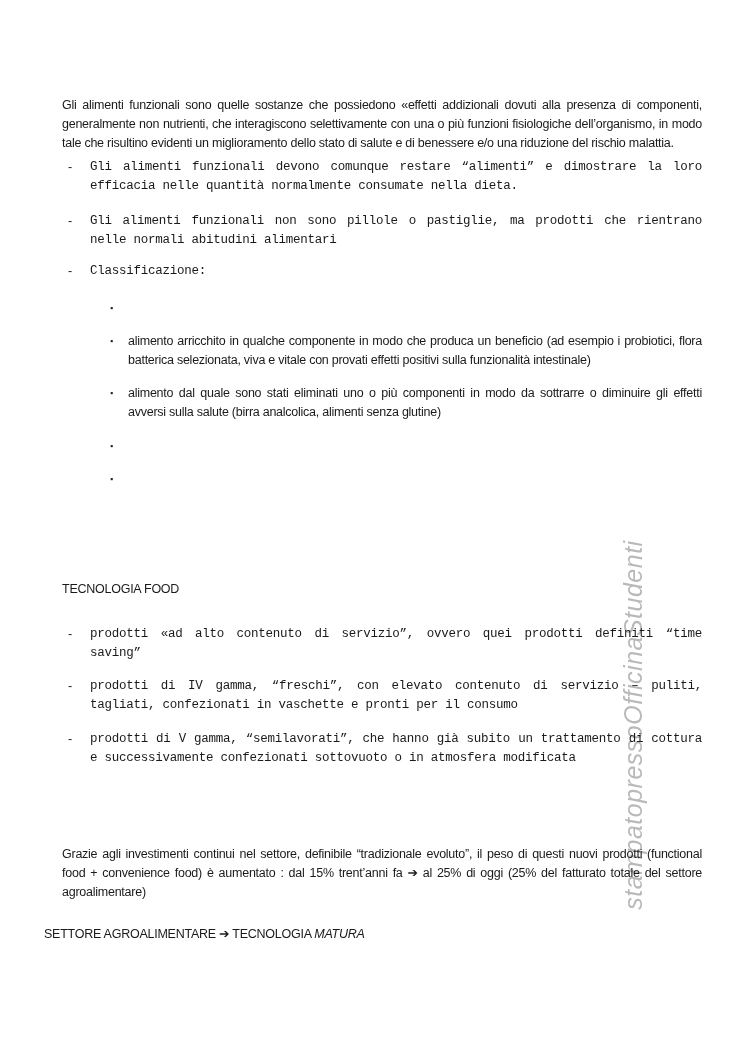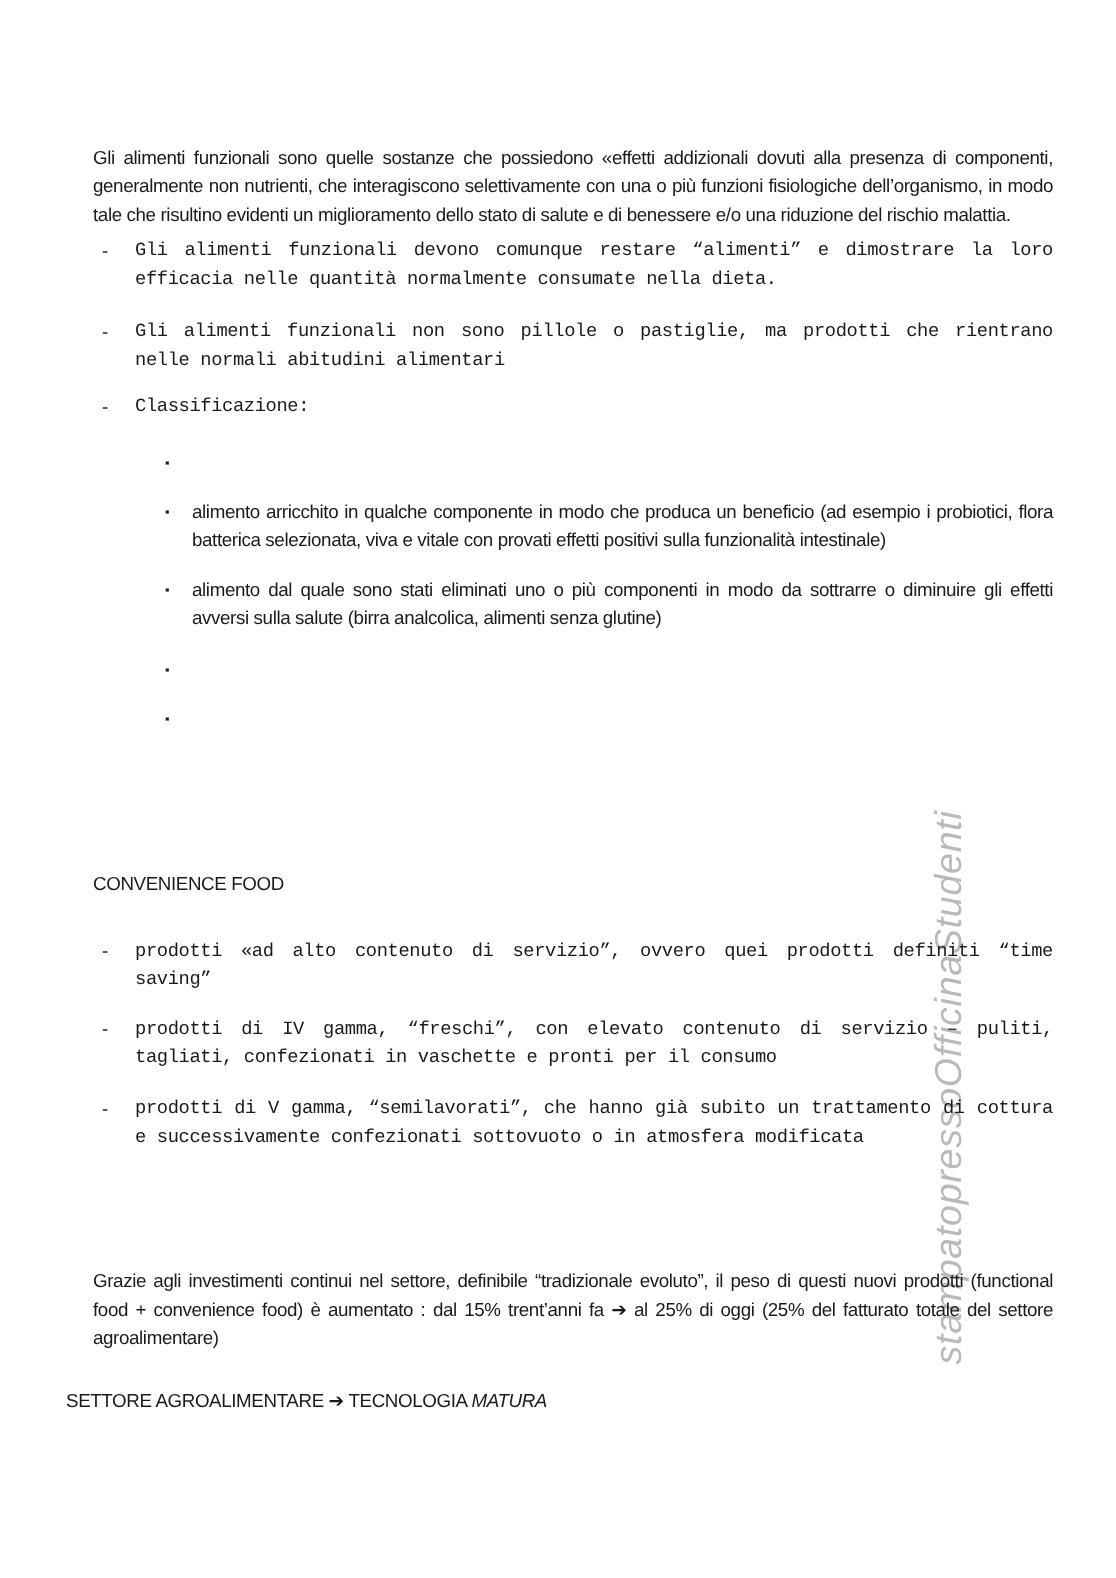--- a/index.html
+++ b/index.html
@@ -140,21 +140,21 @@
     <div class="sub s4">
       <span class="m">▪</span>
     </div>
 
     <div class="sub s5">
       <span class="m">▪</span>
     </div>
   </section>
 
   <section class="sec sec2">
-    <p class="heading">CONVENIENCE FOOD</p>
+    <p class="heading">TECNOLOGIA FOOD</p>
 
     <div class="bullet cf1">
       <span class="m">-</span>
       <span class="t">prodotti «ad alto contenuto di servizio”, ovvero quei prodotti definiti “time saving”</span>
     </div>
 
     <div class="bullet cf2">
       <span class="m">-</span>
       <span class="t">prodotti di IV gamma, “freschi”, con elevato contenuto di servizio – puliti, tagliati, confezionati in vaschette e pronti per il consumo</span>
     </div>

